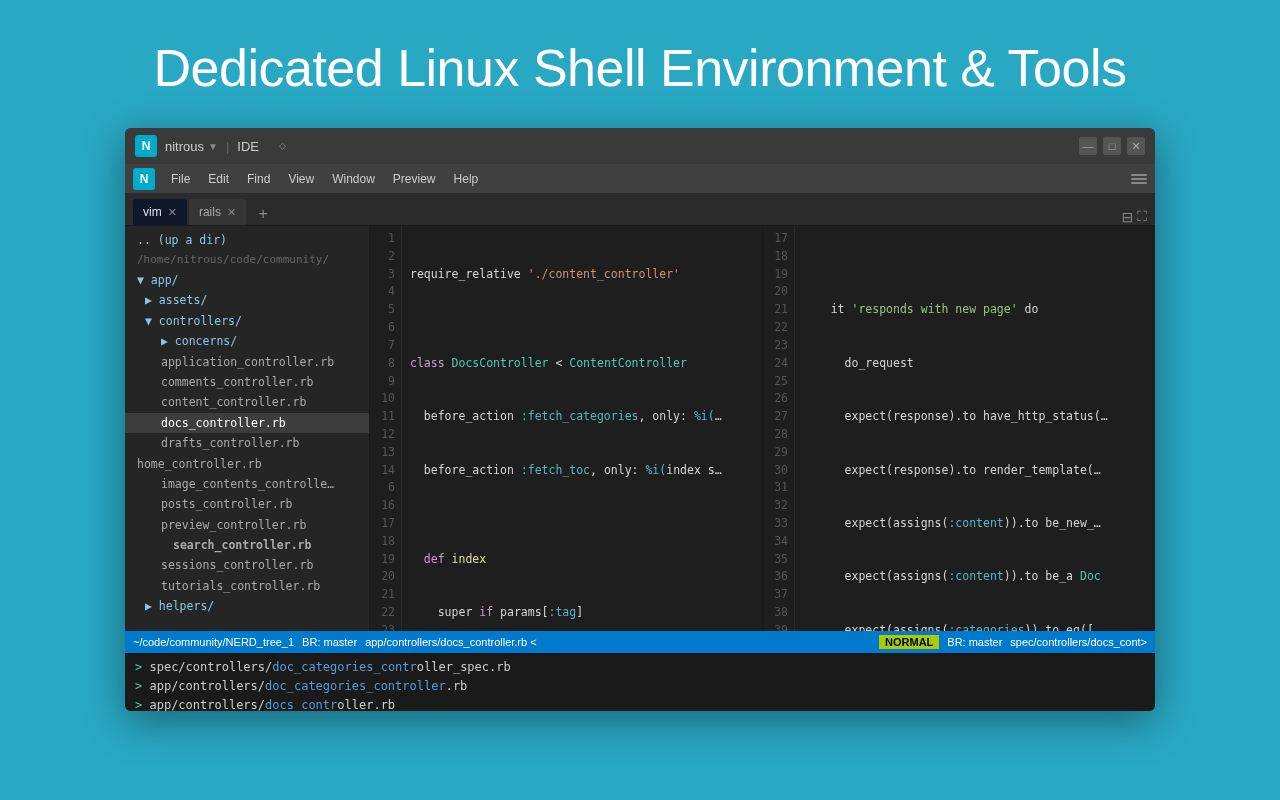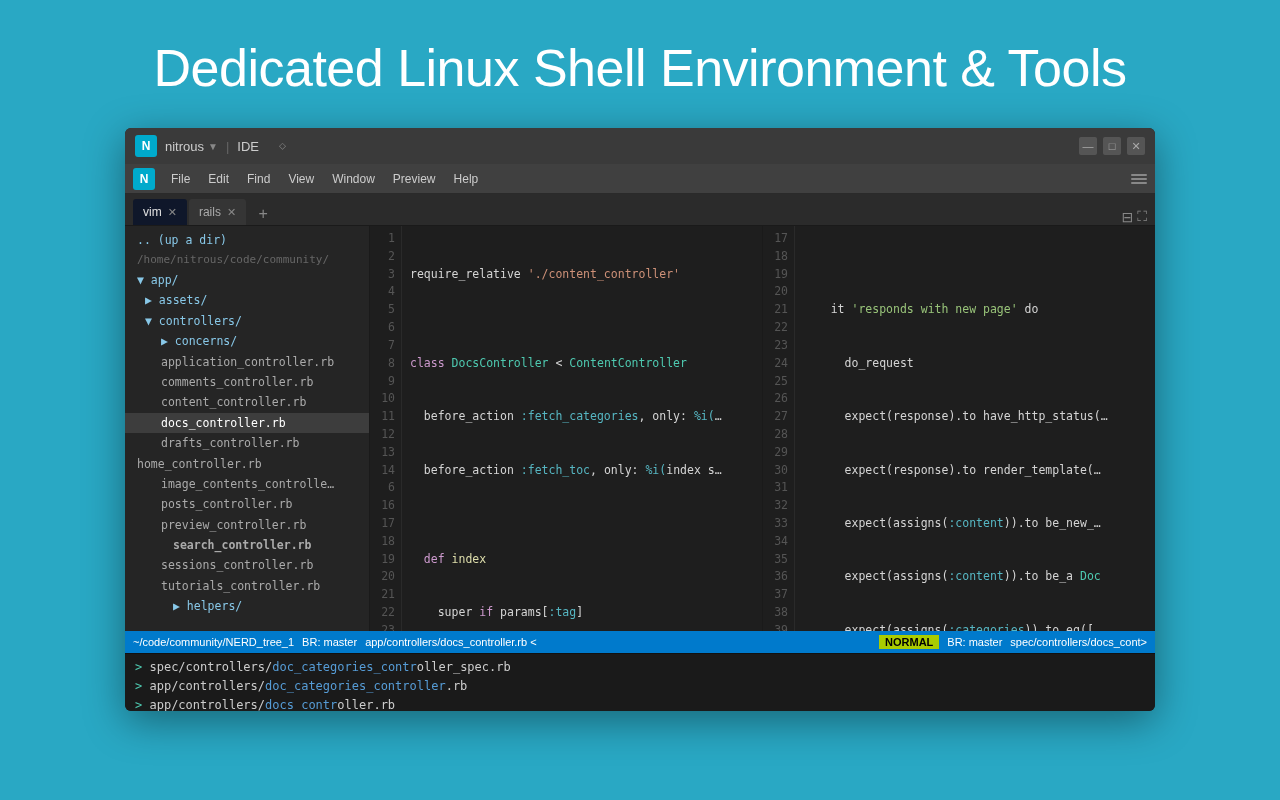--- a/index.html
+++ b/index.html
@@ -348,21 +348,21 @@
       <div class="tree-item" style="padding-left:36px;">content_controller.rb</div>
       <div class="tree-item selected" style="padding-left:36px;background:#3d3d3d;color:#fff;">docs_controller.rb</div>
       <div class="tree-item" style="padding-left:36px;">drafts_controller.rb</div>
       <div class="tree-item" style="">home_controller.rb</div>
       <div class="tree-item" style="padding-left:36px;overflow:hidden;text-overflow:ellipsis;">image_contents_controlle…</div>
       <div class="tree-item" style="padding-left:36px;">posts_controller.rb</div>
       <div class="tree-item" style="padding-left:36px;">preview_controller.rb</div>
       <div class="tree-item" style="padding-left:48px;font-weight:bold;">search_controller.rb</div>
       <div class="tree-item" style="padding-left:36px;">sessions_controller.rb</div>
       <div class="tree-item" style="padding-left:36px;">tutorials_controller.rb</div>
-      <div class="tree-item" style="padding-left:20px;color:#88c8e8;margin-left:28px;">▶ helpers/</div>
+      <div class="tree-item" style="padding-left:20px;color:#88c8e8;">▶ helpers/</div>
 
     </div>
 
     <div class="code-area">
 
       <div class="code-panel">
         <div class="code-content">
           <div class="line-numbers">
             <div>1</div>
               <div>2</div>

